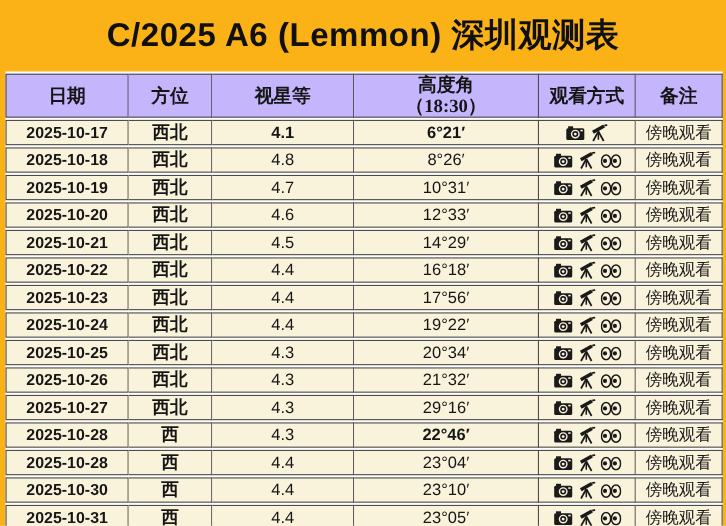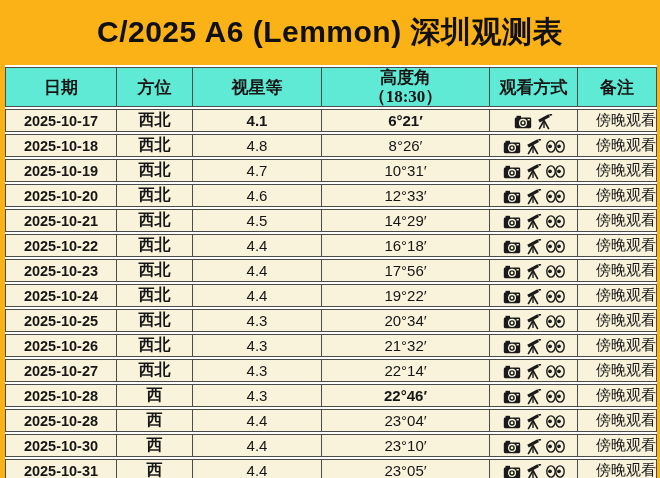--- a/index.html
+++ b/index.html
@@ -24,33 +24,33 @@
   th,td{
     box-sizing:border-box;
     border-top:1px solid #4C4C4C;
     border-bottom:1px solid #4C4C4C;
     border-right:1px solid #4C4C4C;
     text-align:center;vertical-align:middle;
     padding:0;overflow:hidden;white-space:nowrap;
   }
   th:first-child,td:first-child{border-left:1px solid #4C4C4C;}
   th{
-    background:#5eead4;height:32px;
+    background:#c4b5fd;height:32px;
     font-family:"Liberation Serif",serif;
     font-weight:700;font-size:17px;line-height:19px;color:#151515;
   }
   td{
     background:#FAF3DB;height:23px;
     font-size:15px;color:#161616;
   }
   td.date-cell{font-weight:700;font-size:14.5px;}
   td.direction-cell{font-family:"Liberation Serif",serif;font-weight:700;font-size:16px;}
   td.magnitude-cell{font-size:15px;}
   td.altitude-cell{font-size:15px;}
-  td.note-cell{font-family:"Liberation Serif",serif;font-size:15px;text-align:right;}
+  td.note-cell{font-family:"Liberation Serif",serif;font-size:15px;}
   td.bold{font-weight:700;}
   .icon{display:inline-block;vertical-align:middle;margin:0 2px;line-height:0;}
   .icon svg{display:block;}
 </style>
 </head>
 <body>
 
 <div class="title">C/2025 A6 (Lemmon) 深圳观测表</div>
 
 <table class="obs">
@@ -376,21 +376,21 @@
     <circle cx="4" cy="6.3" r="1.9" fill="#1a1a1a"></circle>
     <circle cx="13" cy="6.3" r="1.9" fill="#1a1a1a"></circle>
   </svg>
 </span></td>
         <td class="note-cell">傍晚观看</td>
       </tr>
       <tr>
         <td class="date-cell">2025-10-27</td>
         <td class="direction-cell">西北</td>
         <td class="magnitude-cell">4.3</td>
-        <td class="altitude-cell">22°14′</td>
+        <td class="altitude-cell">29°16′</td>
         <td class="method-cell"><span class="icon">
   <svg width="18" height="14" viewBox="0 0 18 14" xmlns="http://www.w3.org/2000/svg">
     <rect x="2.5" y="0.8" width="4.5" height="2.4" fill="#1a1a1a"></rect>
     <rect x="0.8" y="2.6" width="16.4" height="10.6" rx="1.4" fill="#1a1a1a"></rect>
     <circle cx="9" cy="7.9" r="3.4" fill="none" stroke="#FAF3DB" stroke-width="1.3"></circle>
     <circle cx="9" cy="7.9" r="1.3" fill="#FAF3DB"></circle>
     <rect x="13.6" y="4" width="2.2" height="1.4" fill="#FAF3DB"></rect>
   </svg>
 </span><span class="icon">
   <svg width="17" height="16" viewBox="0 0 17 16" xmlns="http://www.w3.org/2000/svg">

